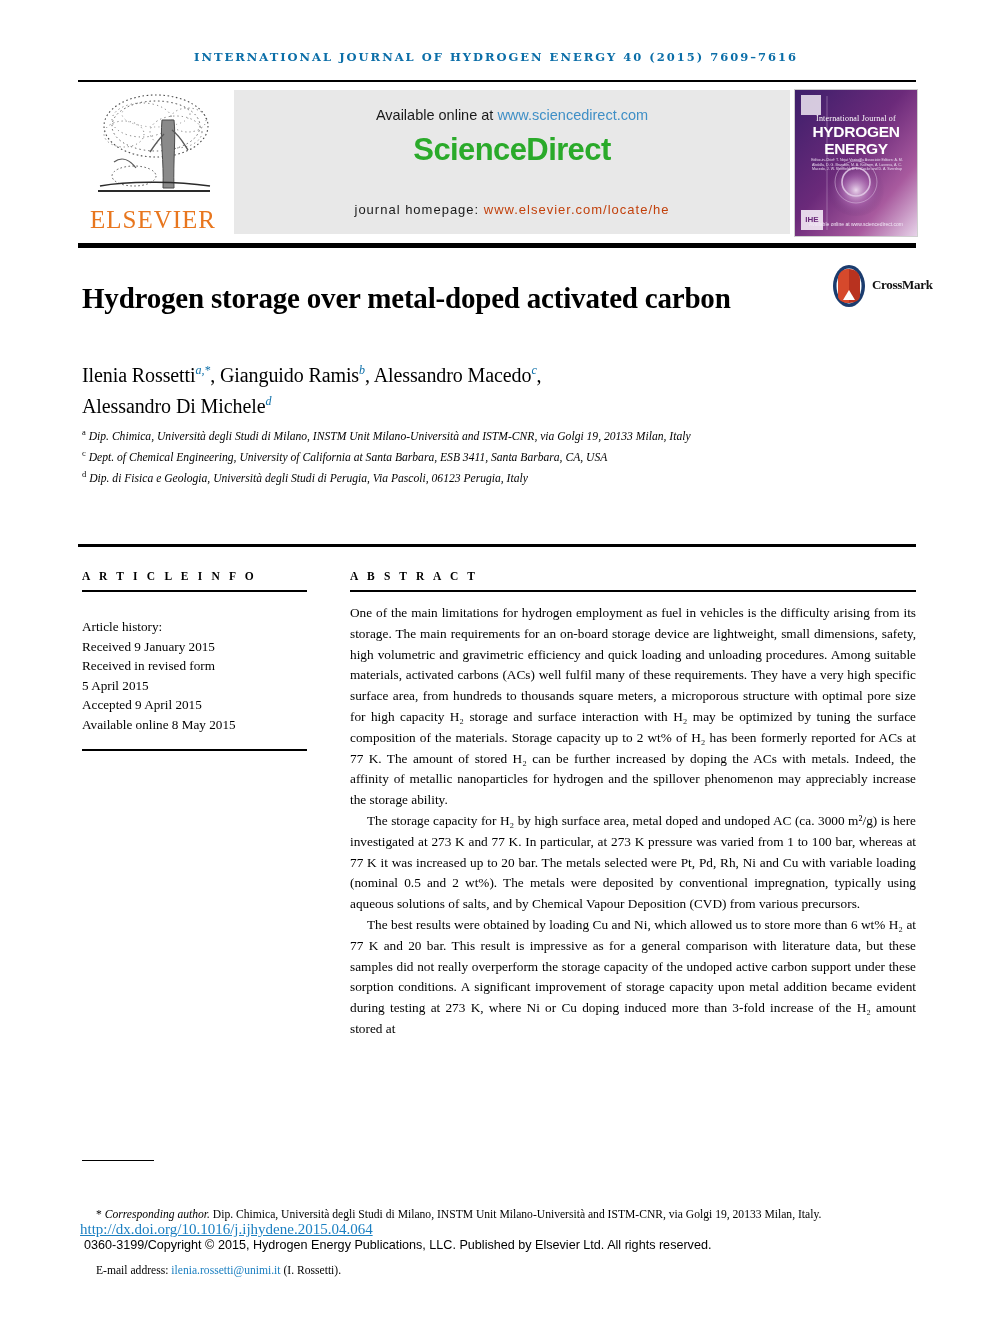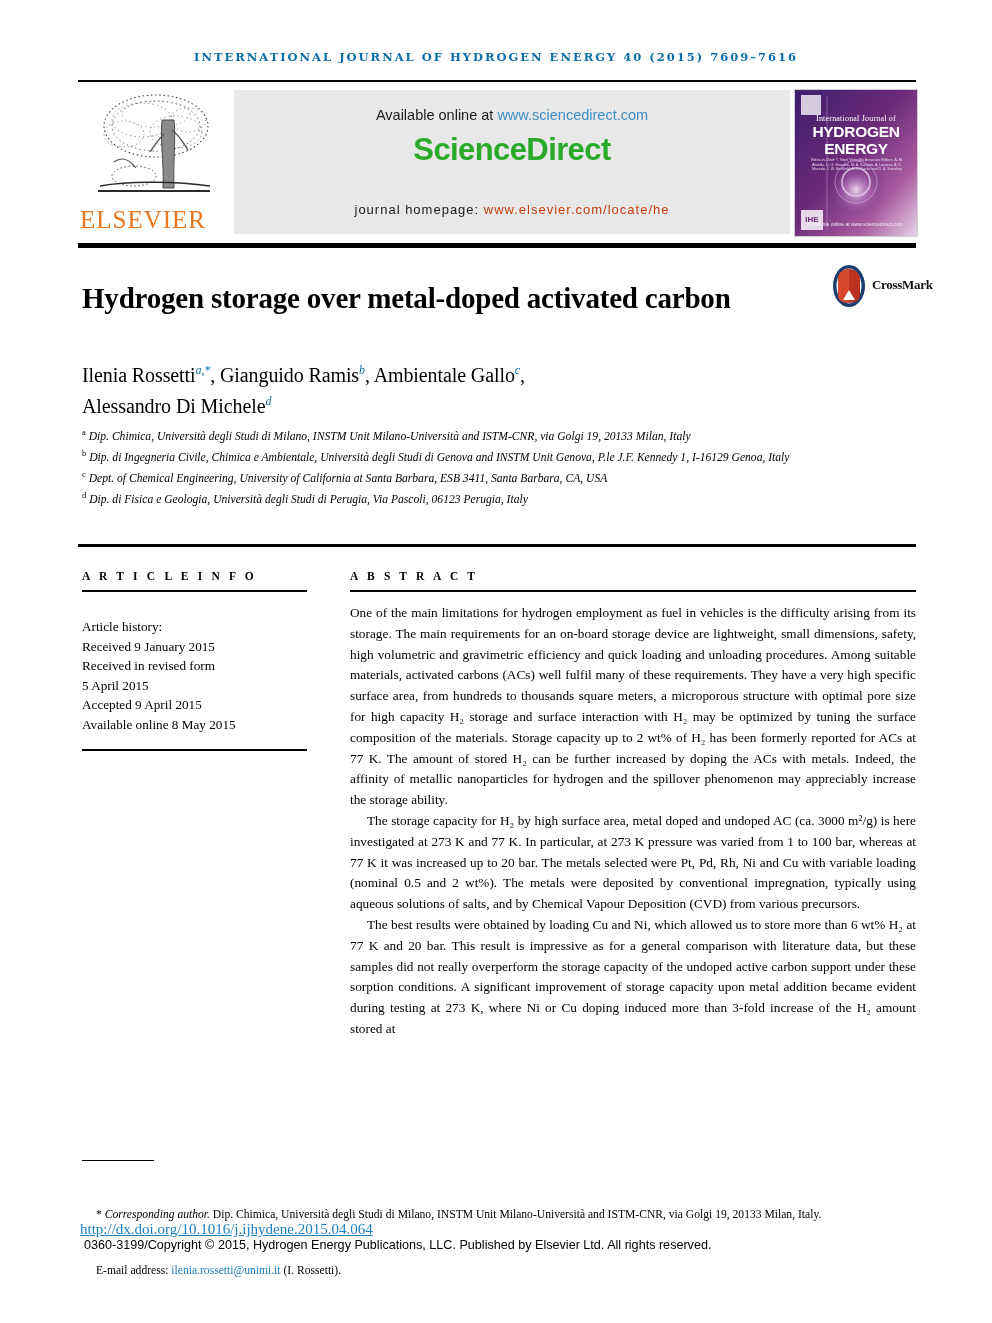--- a/index.html
+++ b/index.html
@@ -58,21 +58,21 @@
   .tree-box {
     position: absolute;
     left: 6px; top: 2px;
     width: 136px; height: 112px;
     overflow: hidden;
   }
   .elsevier-word {
     position: absolute;
     left: 2px; top: 118px;
     width: 146px;
-    text-align: left;
+    text-align: center;
     color: #e8761e;
     font-family: "Liberation Serif", serif;
     font-size: 25px;
     letter-spacing: 1.0px;
   }
   .sd-banner {
     position: absolute;
     left: 156px; top: 2px;
     width: 556px; height: 144px;
     background: #e8e8e8;
@@ -375,27 +375,26 @@
       <path d="M21 5 C27 5, 32 9, 32 15 L32 32 C32 36, 27 39, 21 39 C15 39, 10 36, 10 32 L10 15 C10 9, 15 5, 21 5 Z" fill="#b8321f"></path>
       <path d="M21 5 L21 39 C15 39, 10 36, 10 32 L10 15 C10 9, 15 5, 21 5 Z" fill="#d6492c"></path>
       <path d="M21 26 L27 36 L15 36 Z" fill="#fdfdfd"></path>
     </svg>
     <span class="cm-text">CrossMark</span>
   </div>
 
   <div class="authors">
     <span>Ilenia Rossetti</span><sup>a,*</sup>,
     <span>Gianguido Ramis</span><sup>b</sup>,
-    <span>Ambientale Gallo</span><sup>c</sup>,<br>
+    <span>Alessandro Macedo</span><sup>c</sup>,<br>
     <span>Alessandro Di Michele</span><sup>d</sup>
   </div>
 
   <div class="affils">
     <div><sup>a</sup> <span>Dip. Chimica, Università degli Studi di Milano, INSTM Unit Milano-Università and ISTM-CNR, via Golgi 19, 20133 Milan, Italy</span></div>
-    <div><sup>b</sup> <span>Dip. di Ingegneria Civile, Chimica e Ambientale, Università degli Studi di Genova and INSTM Unit Genova, P.le J.F. Kennedy 1, I-16129 Genoa, Italy</span></div>
     <div><sup>c</sup> <span>Dept. of Chemical Engineering, University of California at Santa Barbara, ESB 3411, Santa Barbara, CA, USA</span></div>
     <div><sup>d</sup> <span>Dip. di Fisica e Geologia, Università degli Studi di Perugia, Via Pascoli, 06123 Perugia, Italy</span></div>
   </div>
 
   <div class="rule-abs"></div>
 
   <div class="col-info">
     <div class="sechead">A R T I C L E   I N F O</div>
     <div class="thinrule"></div>
     <div class="info-block">

